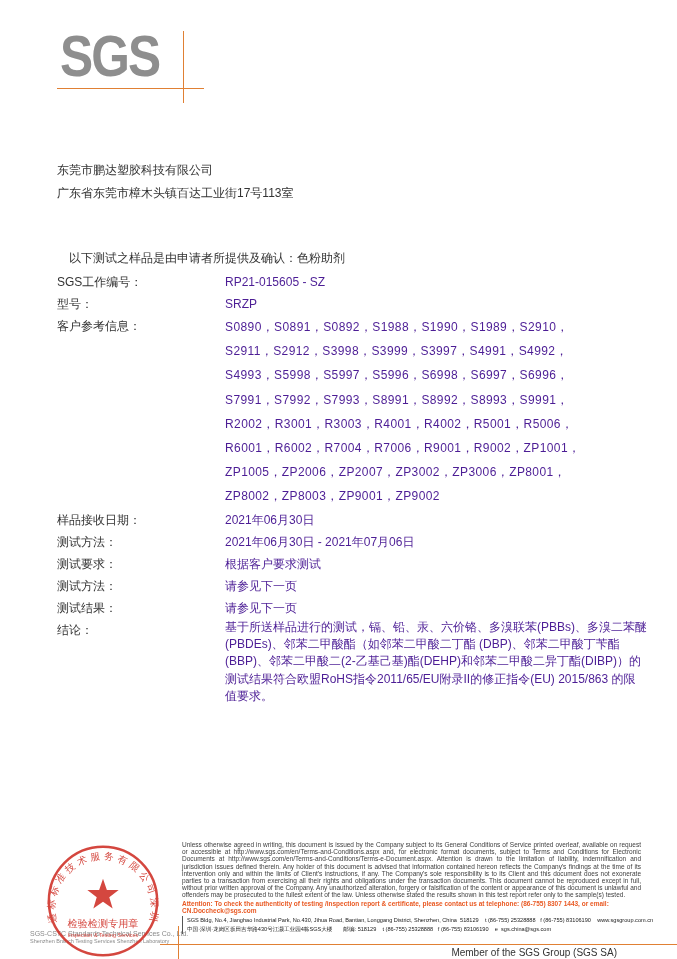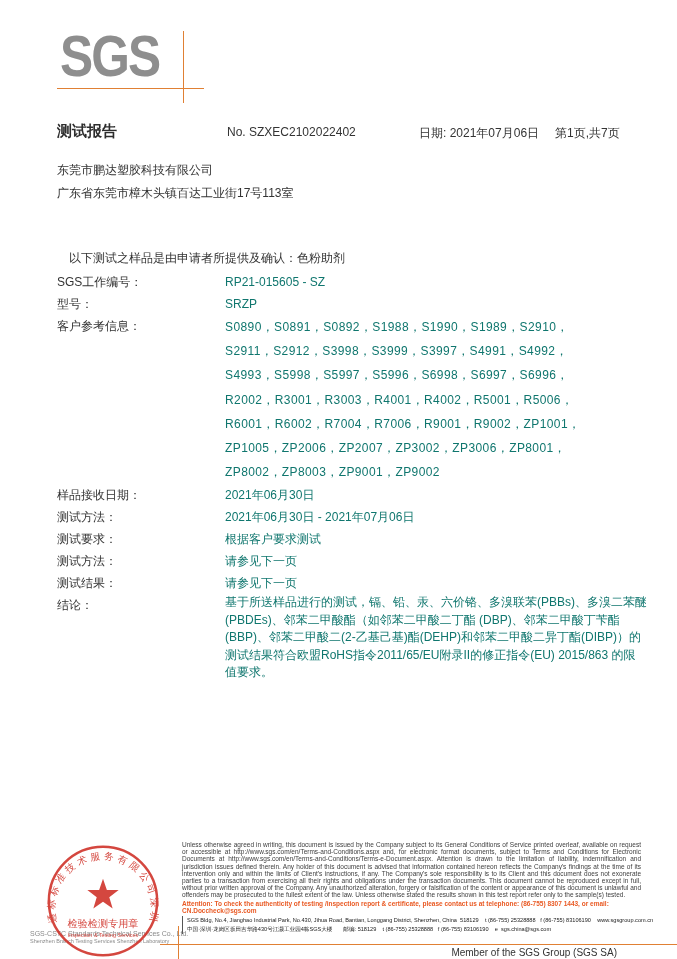--- a/index.html
+++ b/index.html
@@ -21,21 +21,21 @@
   .report-date{position:absolute;left:362px;top:3px;font-size:12px;}
   .page-info{position:absolute;left:498px;top:3px;font-size:12px;}
 
   .client{position:absolute;left:57px;top:159px;font-size:12px;line-height:23px;color:#333;}
   .intro{position:absolute;left:69px;top:250px;font-size:12px;color:#333;}
 
   
   .fields{position:absolute;left:57px;top:271px;width:592px;}
   .field-row{display:flex;align-items:flex-start;}
   .field-label{width:168px;flex:none;font-size:12px;line-height:22px;color:#333;}
-  .field-value{flex:1;font-size:12px;color:#0f766e;}
+  .field-value{flex:1;font-size:12px;color:#4c1d95;}
   .field-value .line{line-height:22px;}
   .field-value.reflist .line{line-height:24.2px;letter-spacing:0.4px;}
   .field-value.paragraph{width:422px;flex:none;}
   .field-value.paragraph .line{line-height:17.4px;}
 
   
   .footer-right{position:absolute;left:182px;top:841px;width:459px;}
   .disclaimer{font-size:6.5px;line-height:7.2px;text-align:justify;color:#3d3d3d;}
   .attention{margin-top:1px;font-size:6.5px;line-height:7.2px;font-weight:bold;color:#e95a24;}
   .addr-block{margin-top:2px;border-left:1px solid #555;padding-left:4px;}
@@ -57,26 +57,20 @@
 <body>
 
 <div class="page">
 
   <div class="logo">
     <div class="logo-text">SGS</div>
     <div class="logo-hline"></div>
     <div class="logo-vline"></div>
   </div>
 
-  <div class="title-row">
-    <span class="doc-title">测试报告</span>
-    <span class="report-no">No. SZXEC2102022402</span>
-    <span class="report-date">日期: 2021年07月06日</span>
-    <span class="page-info">第1页,共7页</span>
-  </div>
 
   <div class="client">
     <div>东莞市鹏达塑胶科技有限公司</div>
     <div>广东省东莞市樟木头镇百达工业街17号113室</div>
   </div>
 
   <div class="intro">以下测试之样品是由申请者所提供及确认：色粉助剂</div>
 
   <div class="fields">
     <div class="field-row">
@@ -92,20 +86,21 @@
           <div class="line">SRZP</div>
         </div>
     </div>
 
     <div class="field-row">
       <div class="field-label">客户参考信息：</div>
       <div class="field-value reflist">
           <div class="line">S0890，S0891，S0892，S1988，S1990，S1989，S2910，</div>
           <div class="line">S2911，S2912，S3998，S3999，S3997，S4991，S4992，</div>
           <div class="line">S4993，S5998，S5997，S5996，S6998，S6997，S6996，</div>
+          <div class="line">S7991，S7992，S7993，S8991，S8992，S8993，S9991，</div>
           <div class="line">R2002，R3001，R3003，R4001，R4002，R5001，R5006，</div>
           <div class="line">R6001，R6002，R7004，R7006，R9001，R9002，ZP1001，</div>
           <div class="line">ZP1005，ZP2006，ZP2007，ZP3002，ZP3006，ZP8001，</div>
           <div class="line">ZP8002，ZP8003，ZP9001，ZP9002</div>
         </div>
     </div>
 
     <div class="field-row">
       <div class="field-label">样品接收日期：</div>
       <div class="field-value">

